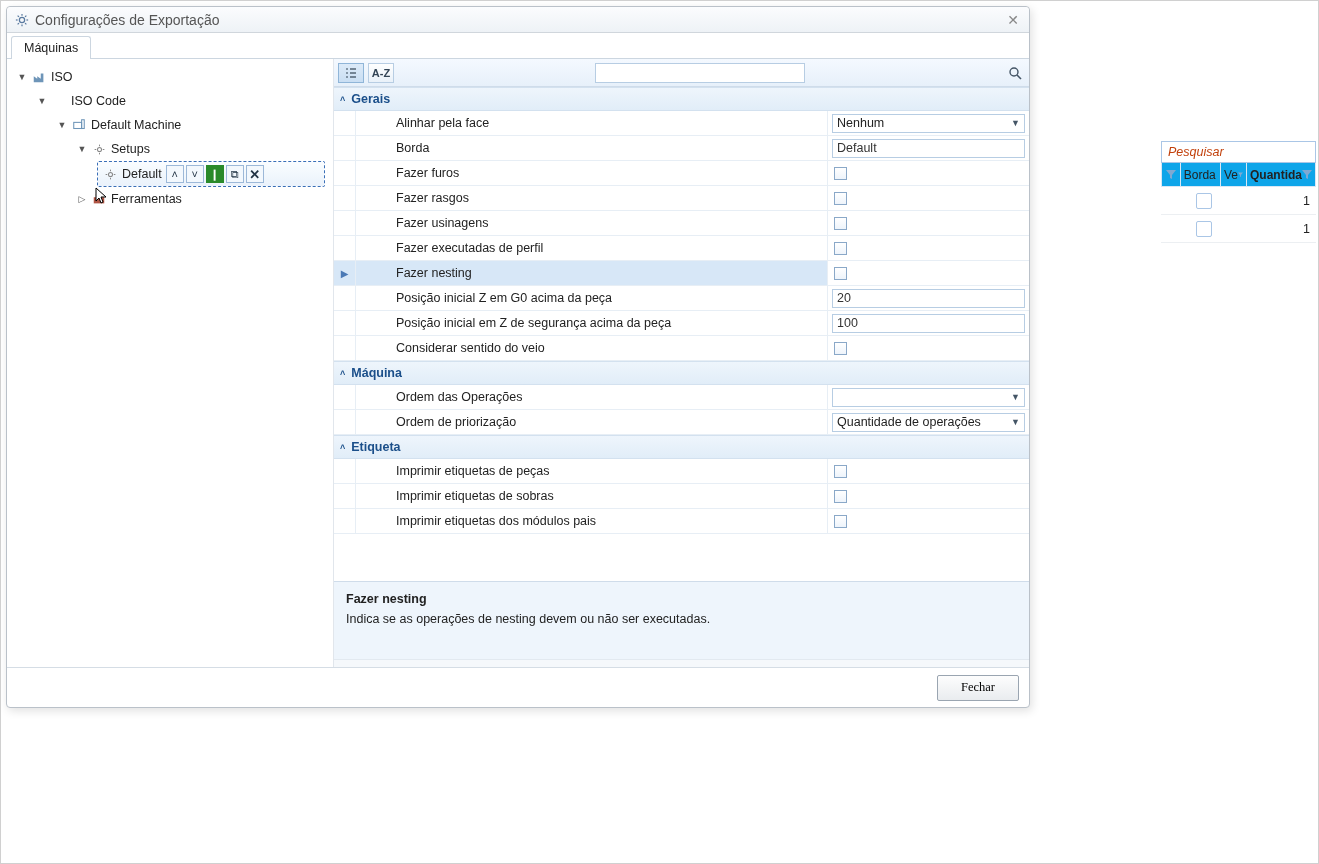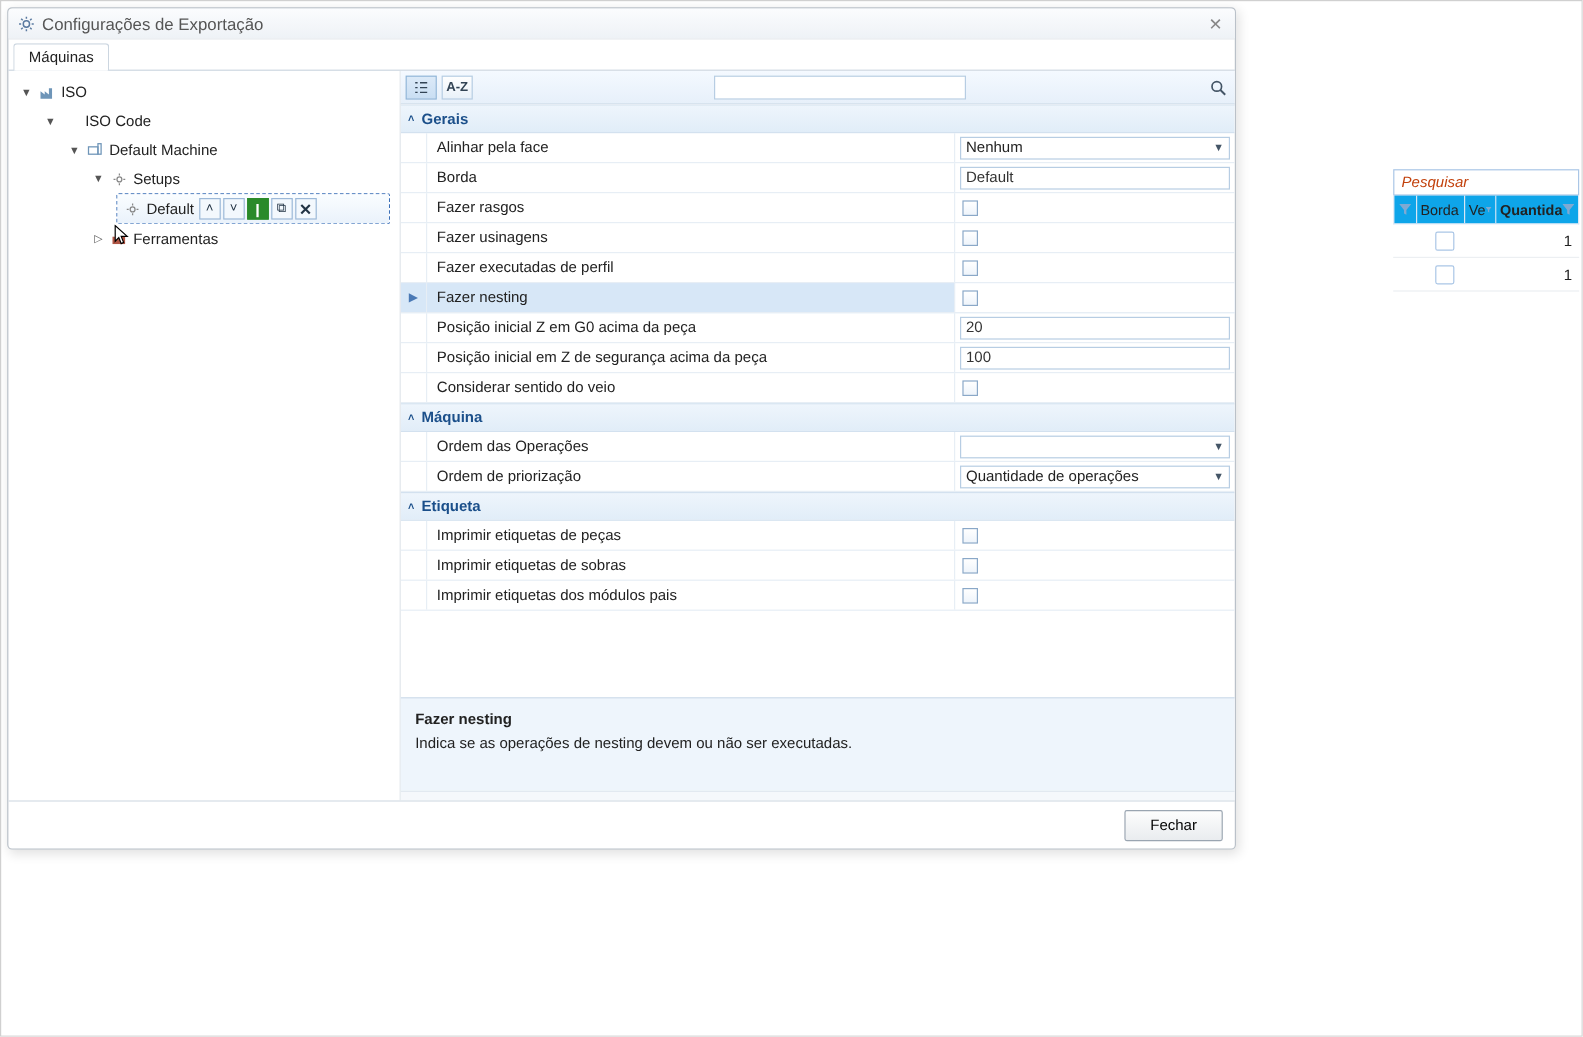--- a/index.html
+++ b/index.html
@@ -51,34 +51,34 @@
   .pt-btn.active{ background:linear-gradient(#dceaf8,#c9def3); border-color:#8fb5d8;}
   .pt-search { flex:1; display:flex; justify-content:center; }
   .pt-search input { width:210px; height:20px; border:1px solid #b7cde3; background:#fff; padding:0 4px; }
   .pt-mag { width:20px; height:20px; display:flex; align-items:center; justify-content:center; color:#456; cursor:pointer; }
 
   .propgrid { flex:1; overflow:auto; }
   .cat { height:24px; background:linear-gradient(#eef5fc,#e1edf8); border-top:1px solid #d3e1ef; border-bottom:1px solid #d3e1ef; display:flex; align-items:center; padding-left:6px; color:#1b4f8a; font-weight:600; gap:6px;}
   .cat .chev{ font-size:9px; color:#1b4f8a; }
   .prow { height:25px; display:flex; border-bottom:1px solid #e7eef5; }
   .prow .gut { width:22px; border-right:1px solid #e7eef5; display:flex; align-items:center; justify-content:center; color:#4a79b5; font-size:10px;}
-  .prow .plabel { flex:0 0 440px; display:flex; align-items:center; padding-left:8px; border-right:1px solid #e7eef5; }
+  .prow .plabel { flex:0 0 440px; display:flex; align-items:center; padding-left:8px; border-right:1px solid #e7eef5;margin-left:32px; }
   .prow .pval { flex:1; display:flex; align-items:center; padding:0 4px; }
   .prow.hl { background:#d7e7f7; }
   .prow.hl .plabel, .prow.hl .gut { background:#d7e7f7; }
   .pval input[type=text]{ width:100%; height:19px; border:1px solid #b7cde3; padding:0 4px; font:inherit; color:#333; }
   .pval .combo{ width:100%; height:19px; border:1px solid #b7cde3; display:flex; align-items:center; justify-content:space-between; padding:0 4px; background:#fff; cursor:pointer;}
   .pval .combo .arrow{ font-size:9px; color:#456; }
   .pval .chk{ width:13px; height:13px; border:1px solid #8aa8c8; background:linear-gradient(#fff,#eef4fb); margin-left:2px; cursor:pointer;}
 
   .descpane { border-top:1px solid #cfdcea; background:#eef5fc; padding:10px 12px; min-height:78px; }
   .descpane .dt { font-weight:700; margin-bottom:6px; }
   .spacer { height:8px; background:#f5f8fb; border-top:1px solid #e2e9f0;}
 
-  .footer { height:40px; display:flex; justify-content:flex-end; align-items:center; padding:0 10px; border-top:1px solid #d5dde5; }
+  .footer { height:40px; display:flex; justify-content:flex-end; align-items:center; padding:0 10px; border-top:1px solid #d5dde5;font-family:Liberation Serif, serif; }
   .btn { min-width:82px; height:26px; border:1px solid #9aa5b1; background:linear-gradient(#fdfdfd,#e9ecef); border-radius:2px; cursor:pointer; font:inherit; }
 
   .cursor { position:absolute; left:94px; top:186px; width:14px; height:18px; pointer-events:none; }
 
   svg { display:block; }
 </style>
 </head>
 <body>
 
 <div class="viewport">
@@ -273,20 +273,27 @@
           </div>
           <div class="prow">
             <div class="gut"></div>
             <div class="plabel">Borda</div>
             <div class="pval">
                 <input type="text" value="Default" style="">
               </div>
           </div>
           <div class="prow">
             <div class="gut"></div>
+            <div class="plabel">Fazer furos</div>
+            <div class="pval">
+                <div class="chk"></div>
+              </div>
+          </div>
+          <div class="prow">
+            <div class="gut"></div>
             <div class="plabel">Fazer rasgos</div>
             <div class="pval">
                 <div class="chk"></div>
               </div>
           </div>
           <div class="prow">
             <div class="gut"></div>
             <div class="plabel">Fazer usinagens</div>
             <div class="pval">
                 <div class="chk"></div>

